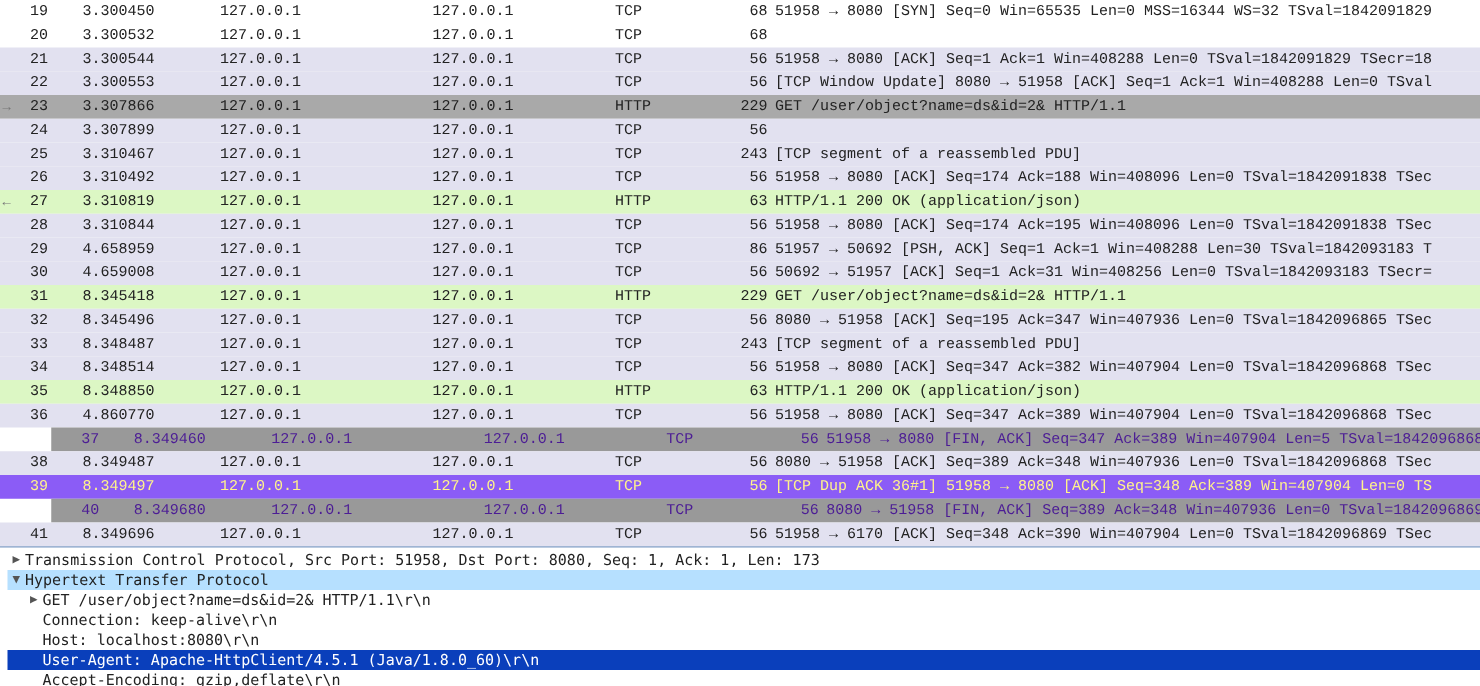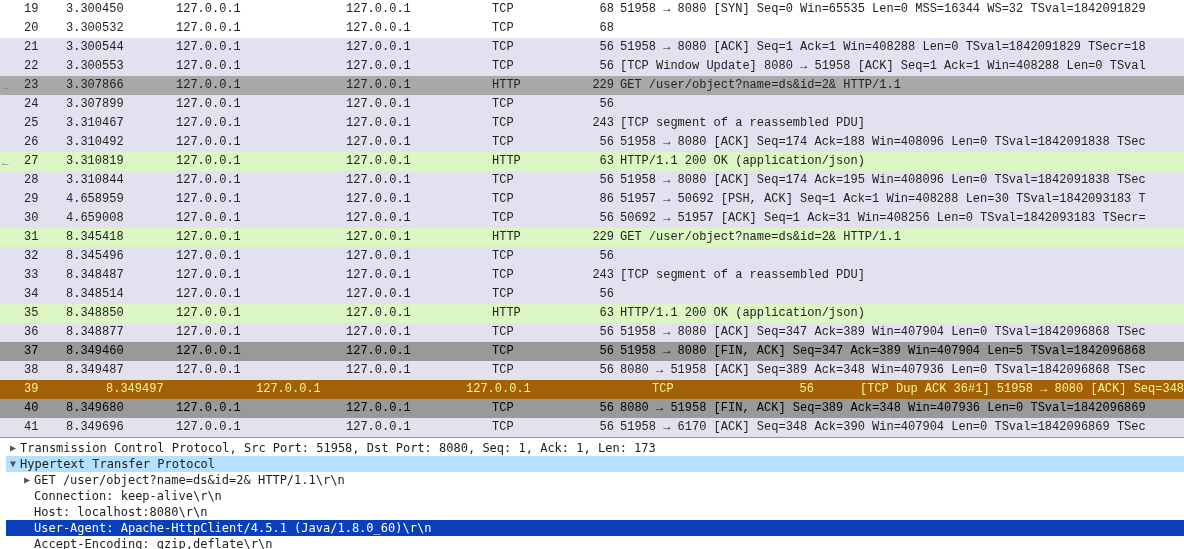--- a/index.html
+++ b/index.html
@@ -21,22 +21,22 @@
     height: 19px;
     line-height: 19px;
     white-space: nowrap;
     position: relative;
     padding-left: 24px;
   }
   .row.default { background: #fff; }
   .row.alt { background: #e2e1f0; }
   .row.sel { background: #a9a9a9; }
   .row.http { background: #dcf7c4; }
-  .row.red { background: #a16207; color: #fff38b; gap: 40px; }
-  .row.gray { background: #999; color: #000000; }
+  .row.red { background: #8b5cf6; color: #fff38b; }
+  .row.gray { background: #999; color: #4c1d95; margin-left: 41px; }
   .row .arrow-left {
     position: absolute;
     left: 2px;
     top: 2px;
     color: #777;
     font-size: 11px;
   }
   .col-no   { width: 42px; text-align: left; padding-right: 6px; }
   .col-time { width: 110px; }
   .col-src  { width: 170px; }
@@ -190,50 +190,52 @@
       <div class="col-len">229</div>
       <div class="col-info">GET /user/object?name=ds&amp;id=2&amp; HTTP/1.1</div>
     </div>
     <div class="row alt">
       <div class="col-no">32</div>
       <div class="col-time">8.345496</div>
       <div class="col-src">127.0.0.1</div>
       <div class="col-dst">127.0.0.1</div>
       <div class="col-proto">TCP</div>
       <div class="col-len">56</div>
+      <div class="col-info">8080 → 51958 [ACK] Seq=195 Ack=347 Win=407936 Len=0 TSval=1842096865 TSec</div>
     </div>
     <div class="row alt">
       <div class="col-no">33</div>
       <div class="col-time">8.348487</div>
       <div class="col-src">127.0.0.1</div>
       <div class="col-dst">127.0.0.1</div>
       <div class="col-proto">TCP</div>
       <div class="col-len">243</div>
       <div class="col-info">[TCP segment of a reassembled PDU]</div>
     </div>
     <div class="row alt">
       <div class="col-no">34</div>
       <div class="col-time">8.348514</div>
       <div class="col-src">127.0.0.1</div>
       <div class="col-dst">127.0.0.1</div>
       <div class="col-proto">TCP</div>
       <div class="col-len">56</div>
+      <div class="col-info">51958 → 8080 [ACK] Seq=347 Ack=382 Win=407904 Len=0 TSval=1842096868 TSec</div>
     </div>
     <div class="row http">
       <div class="col-no">35</div>
       <div class="col-time">8.348850</div>
       <div class="col-src">127.0.0.1</div>
       <div class="col-dst">127.0.0.1</div>
       <div class="col-proto">HTTP</div>
       <div class="col-len">63</div>
       <div class="col-info">HTTP/1.1 200 OK  (application/json)</div>
     </div>
     <div class="row alt">
       <div class="col-no">36</div>
-      <div class="col-time">8.348877</div>
+      <div class="col-time">4.860770</div>
       <div class="col-src">127.0.0.1</div>
       <div class="col-dst">127.0.0.1</div>
       <div class="col-proto">TCP</div>
       <div class="col-len">56</div>
       <div class="col-info">51958 → 8080 [ACK] Seq=347 Ack=389 Win=407904 Len=0 TSval=1842096868 TSec</div>
     </div>
     <div class="row gray">
       <div class="col-no">37</div>
       <div class="col-time">8.349460</div>
       <div class="col-src">127.0.0.1</div>

